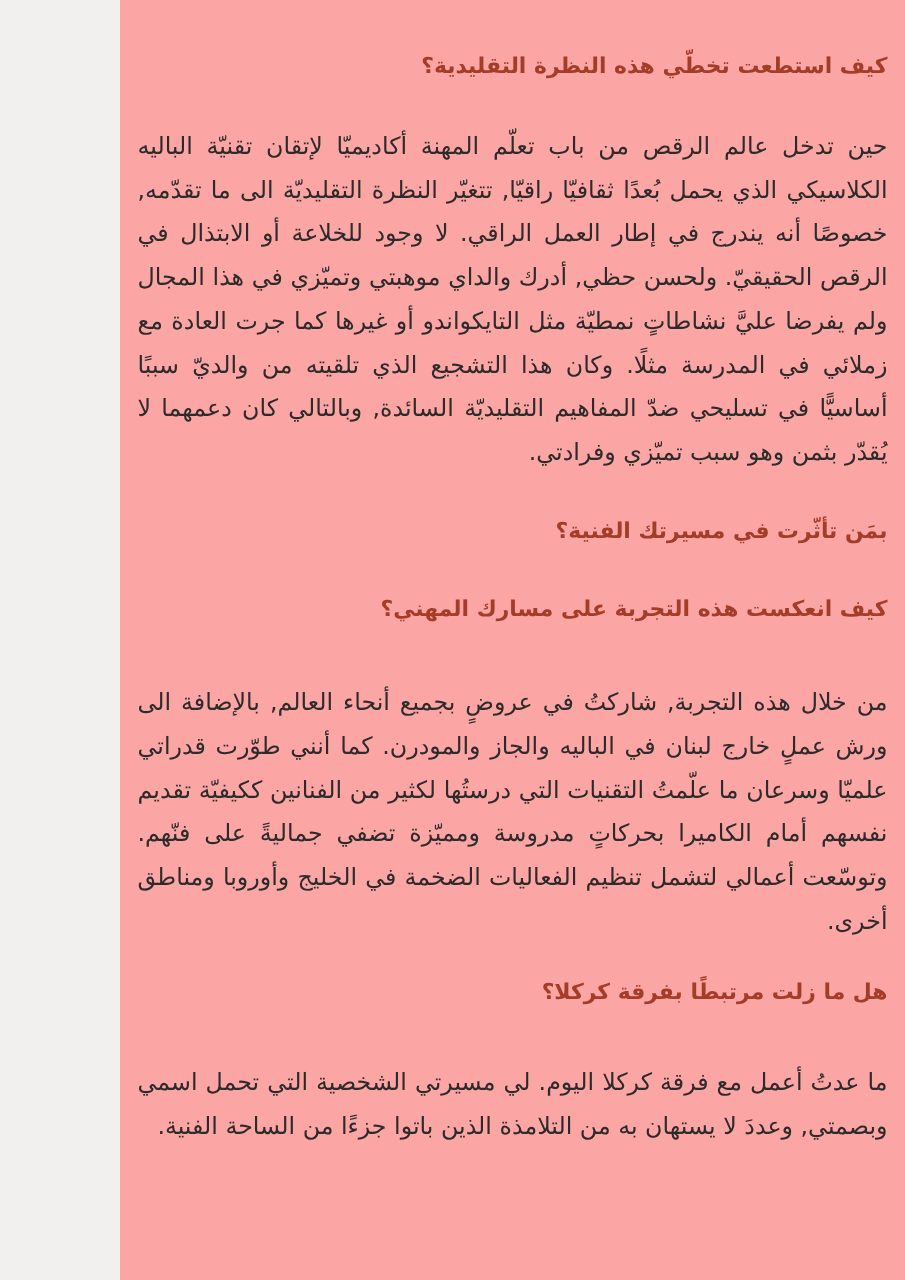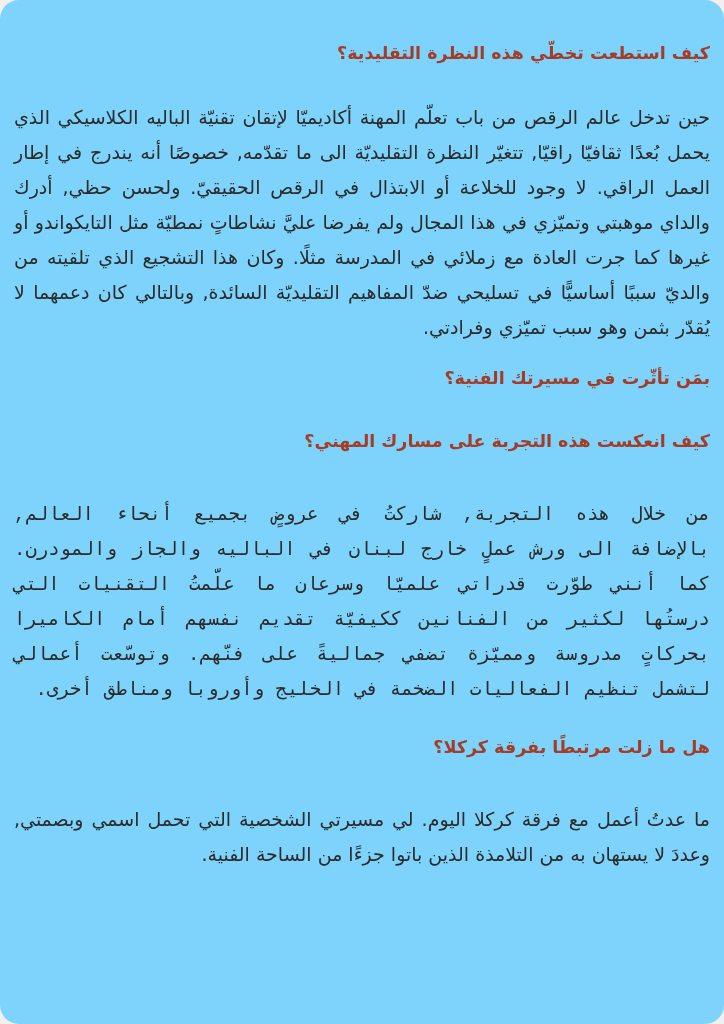--- a/index.html
+++ b/index.html
@@ -10,25 +10,24 @@
 
   body {
     width: 724px;
     min-height: 1024px;
     margin: 0 auto;
     font-family: "DejaVu Sans", sans-serif;
     direction: rtl;
   }
 
   .page {
-    width: 724px;
+    width: 628px;
     min-height: 1024px;
     padding: 42px 14px 30px 14px;
-    background: #7dd3fc;
-    border-radius: 19px;
+    background: #fca5a5;
   }
 
   .qa-section .question {
     color: #a33d28;
     font-size: 17.5px;
     font-weight: bold;
     text-align: right;
     line-height: 1.35;
   }
 
@@ -37,25 +36,25 @@
     font-size: 19px;
     line-height: 35px;
     text-align: justify;
     text-justify: inter-word;
   }
 
   
   .section-1 .question { margin-top: 0; }
   .section-1 .answer   { margin-top: 34px; }
 
-  .section-2 .question { margin-top: 22px; }
+  .section-2 .question { margin-top: 34px; }
   .section-2 .answer   { margin-top: 10px; }
 
   .section-3 .question { margin-top: 40px; }
-  .section-3 .answer   { margin-top: 44px; font-family: Liberation Mono, monospace; }
+  .section-3 .answer   { margin-top: 44px; }
 
   .section-4 .question { margin-top: 28px; }
   .section-4 .answer   { margin-top: 42px; }
 </style>
 </head>
 <body>
 
 <div class="page">
 
   <section class="qa-section section-1">

